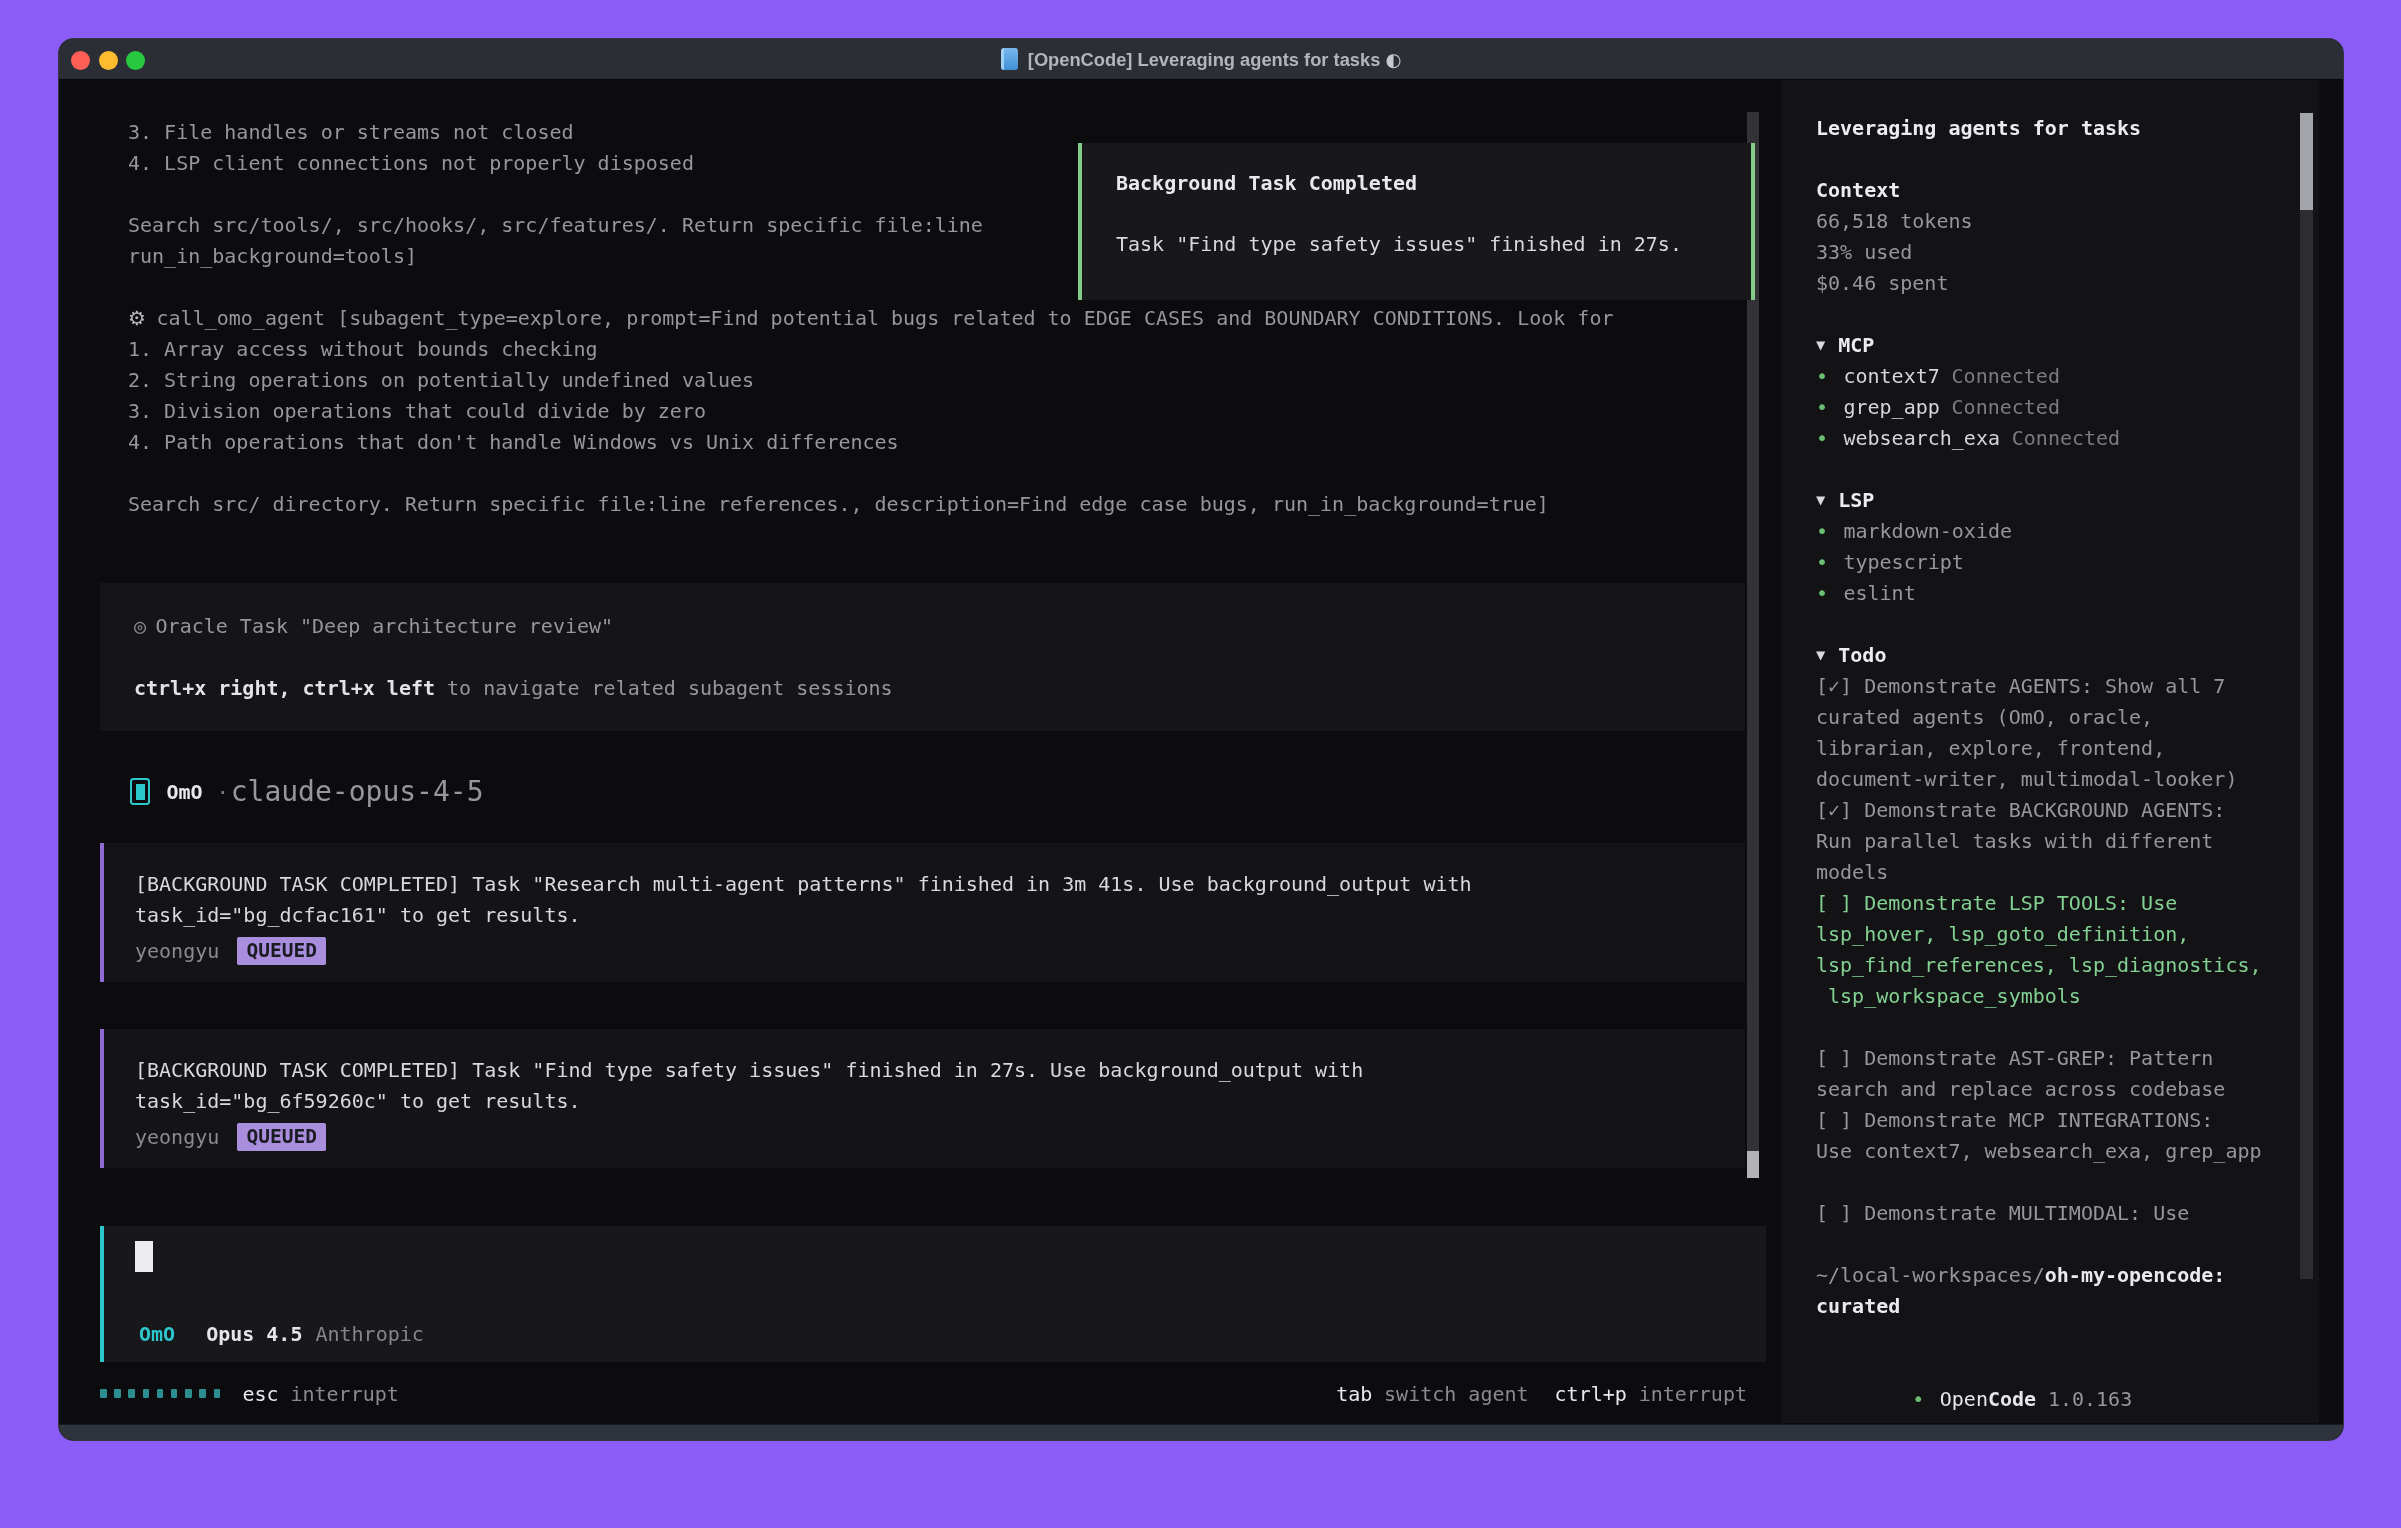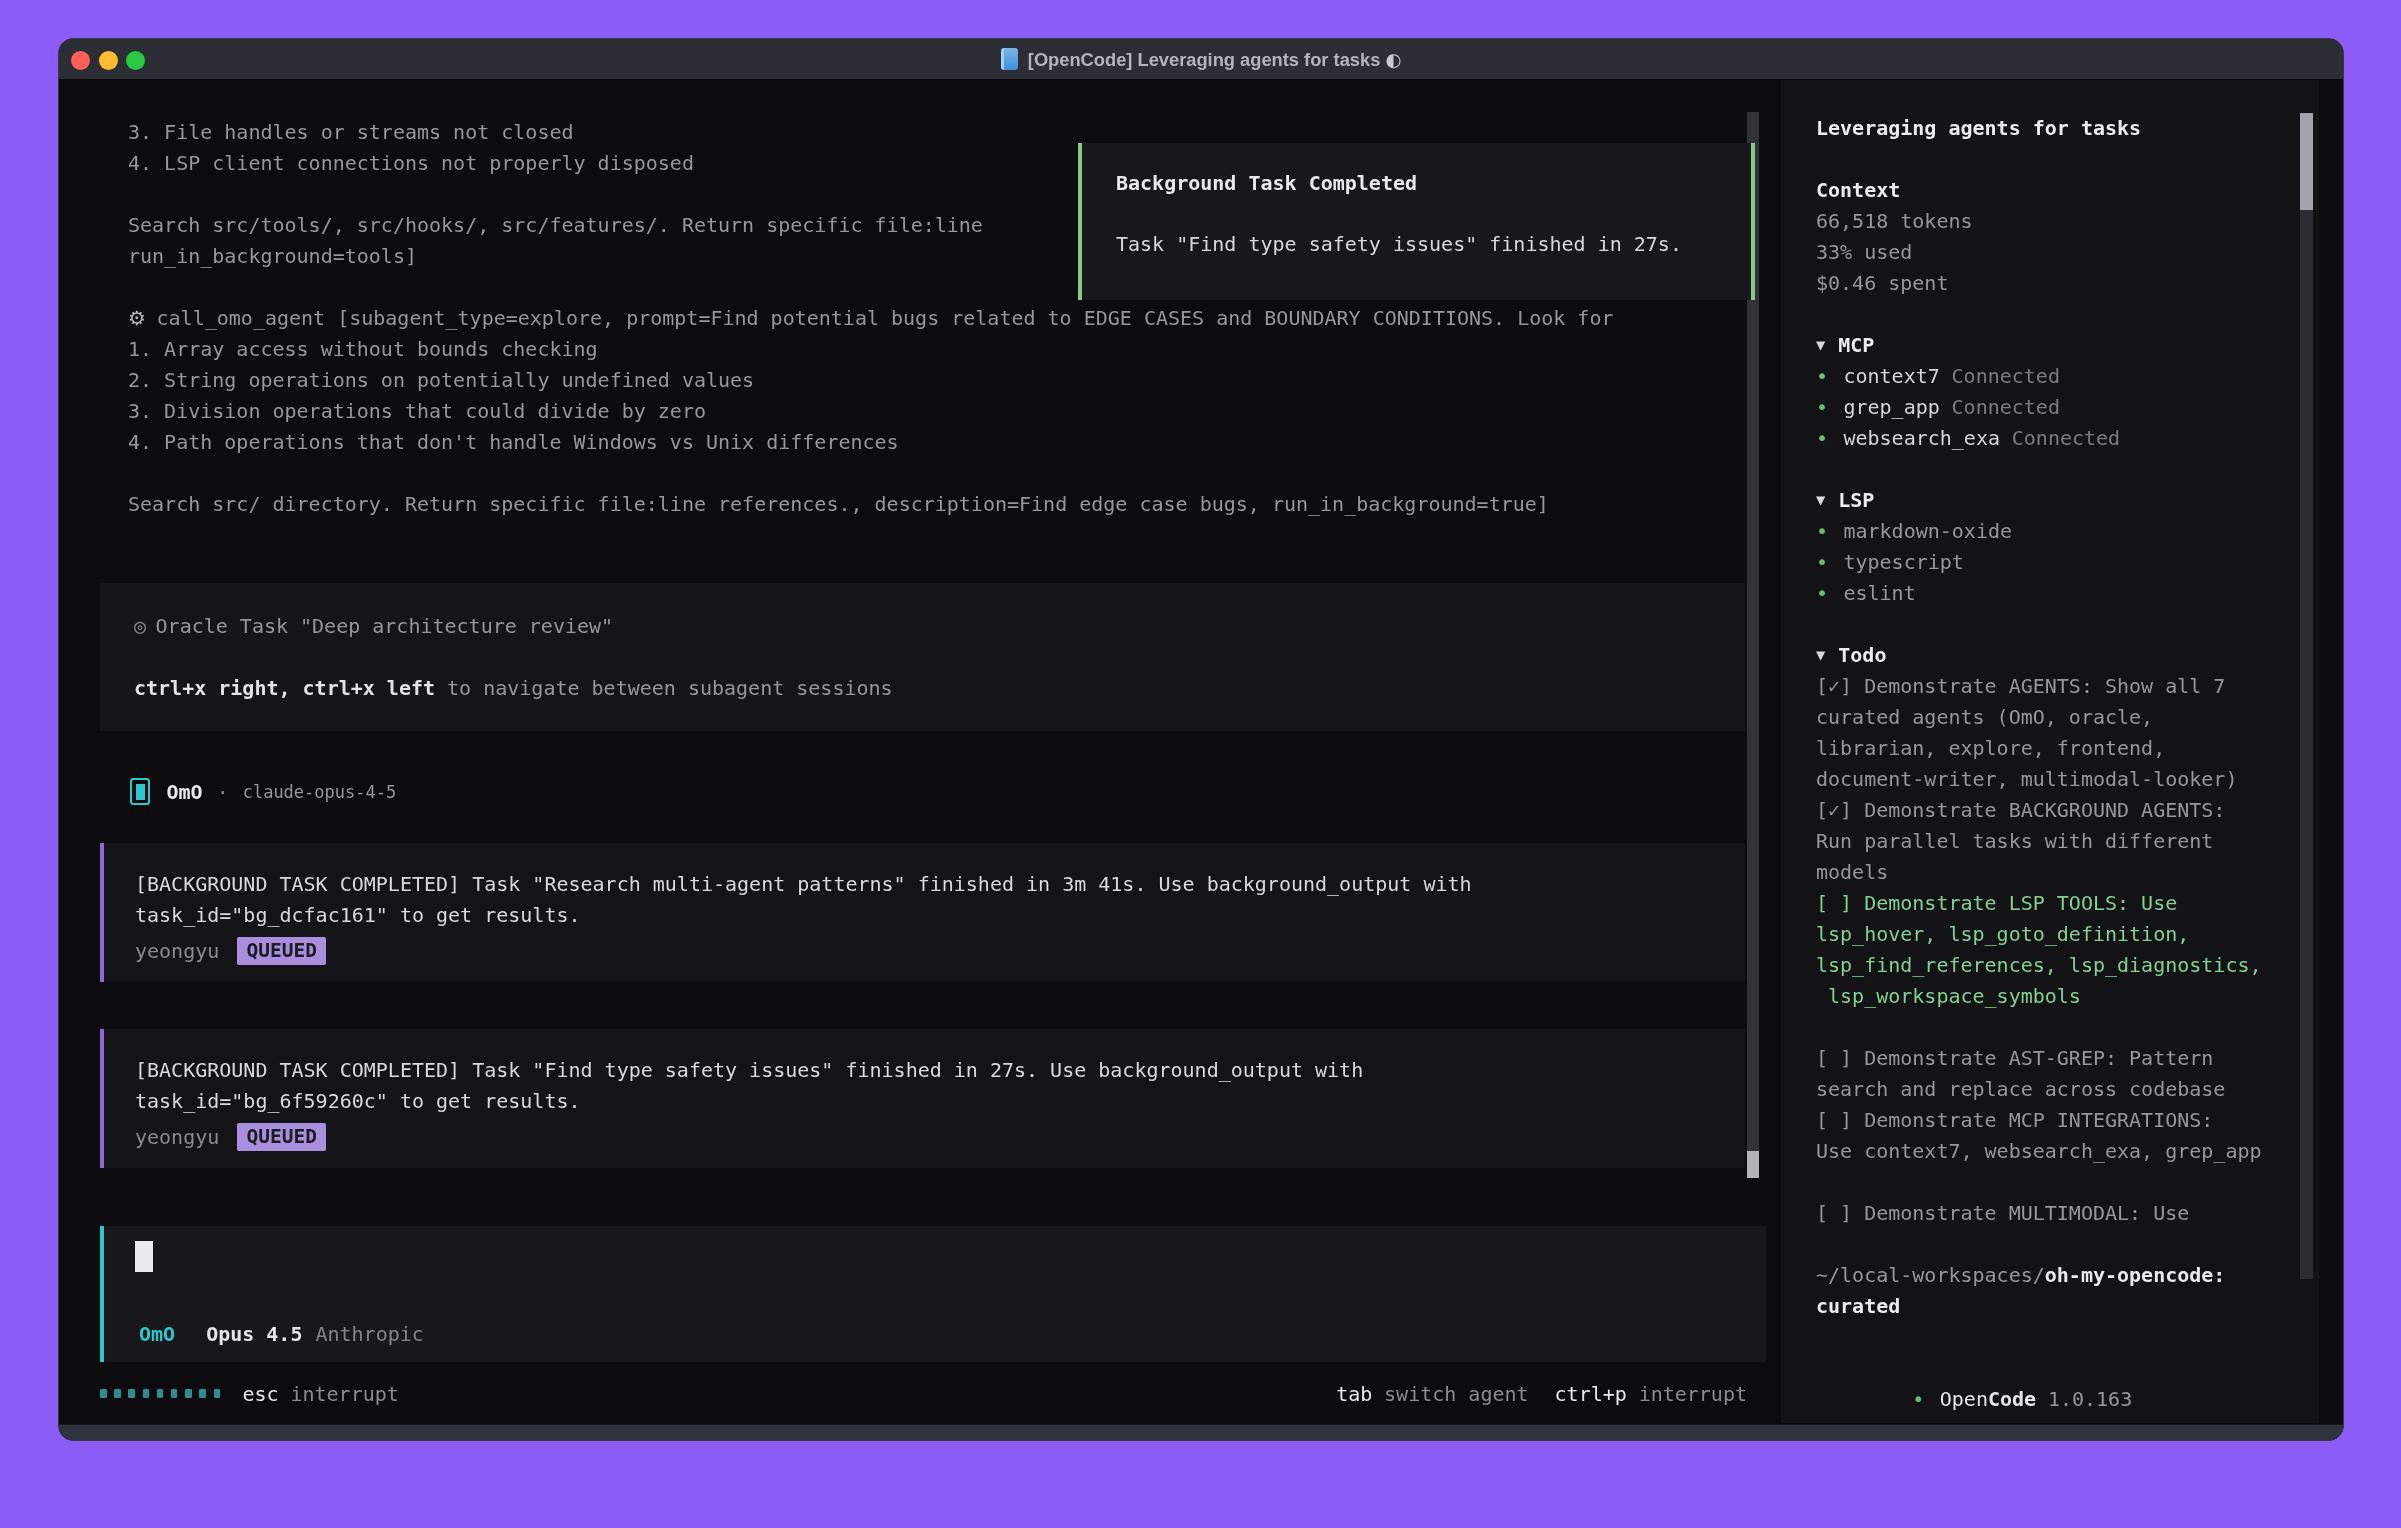--- a/index.html
+++ b/index.html
@@ -39,21 +39,21 @@
   .oracle { position:absolute; left:41px; top:544px; width:1645px; height:148px; background:#151518; padding:28px 34px; }
   .oline { height:31px; line-height:31px; white-space:pre; font-size:20px; color:#97979b; }
   .oline.second { margin-top:31px; }
   .okeys { color:#e3e3e6; font-weight:bold; }
   .ocirc { color:#8d8d91; margin-right:9.5px; }
   .agent-row { position:absolute; left:71px; top:736px; height:33px; display:flex; align-items:center; }
   .agent-chk { width:20px; height:27px; border:2.4px solid #2cc7cd; border-radius:3.5px; position:relative; }
   .agent-chk::after { content:""; position:absolute; inset:3.5px; background:#2cc7cd; }
   .agent-name { color:#e9e9ec; font-weight:bold; font-size:20px; margin-left:16.5px; }
   .agent-sep { color:#7e7e82; font-size:20px; margin-left:14px; }
-  .agent-model { color:#97979b; font-size:17px; margin-left:14px; }
+  .agent-model { color:#97979b; font-size:28px; margin-left:2px; }
   .task-card { position:absolute; left:41px; width:1645px; height:139px; background:#141417;
                border-left:4.1px solid #8e6ad2; padding:26px 31px; }
   .task-card.one { top:804px; } .task-card.two { top:990px; }
   .tkline { height:31px; line-height:31px; white-space:pre; font-size:20px; color:#d9d9dc; }
   .tkmeta { height:33px; line-height:33px; font-size:20px; color:#8b8b8f; margin-top:3.5px; display:flex; align-items:center; }
   .badge { display:inline-block; background:#aa8ede; color:#1b1b22; font-weight:bold; font-size:19.5px;
            line-height:28px; padding:0 9.5px; border-radius:1.8px; margin-left:17.7px; }
   
   .inputbox { position:absolute; left:41px; top:1187px; width:1666px; height:136px; background:#18181b;
               border-left:4.1px solid #2cc7cd; padding:15.4px 31px; }
@@ -131,21 +131,21 @@
       <div class="thumb"></div>
     </div>
 
     <div class="toast">
       <div class="toast-title">Background Task Completed</div>
       <div class="toast-body">Task "Find type safety issues" finished in 27s.</div>
     </div>
 
     <div class="oracle">
       <div class="oline"><span class="ocirc">◎</span><span>Oracle Task "Deep architecture review"</span></div>
-      <div class="oline second"><span class="okeys">ctrl+x right, ctrl+x left</span><span> to navigate between subagent sessions</span></div>
+      <div class="oline second"><span class="okeys">ctrl+x right, ctrl+x left</span><span> to navigate related subagent sessions</span></div>
     </div>
 
     <div class="agent-row">
       <div class="agent-chk"></div>
       <span class="agent-name">OmO</span>
       <span class="agent-sep">·</span>
       <span class="agent-model">claude-opus-4-5</span>
     </div>
 
     <div class="task-card one">

